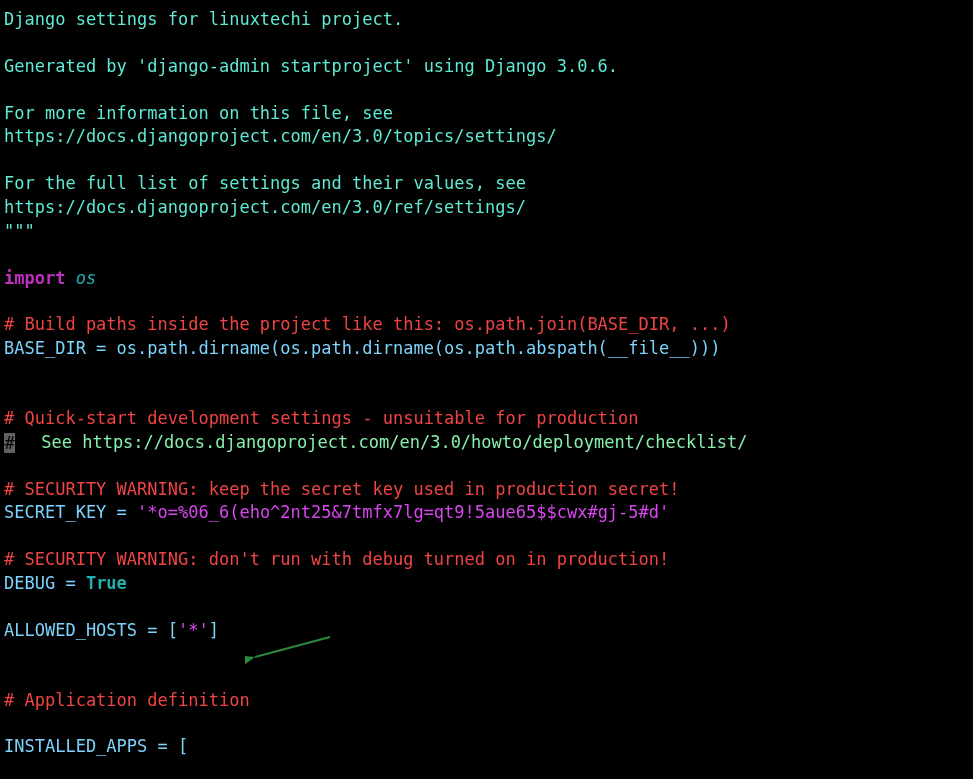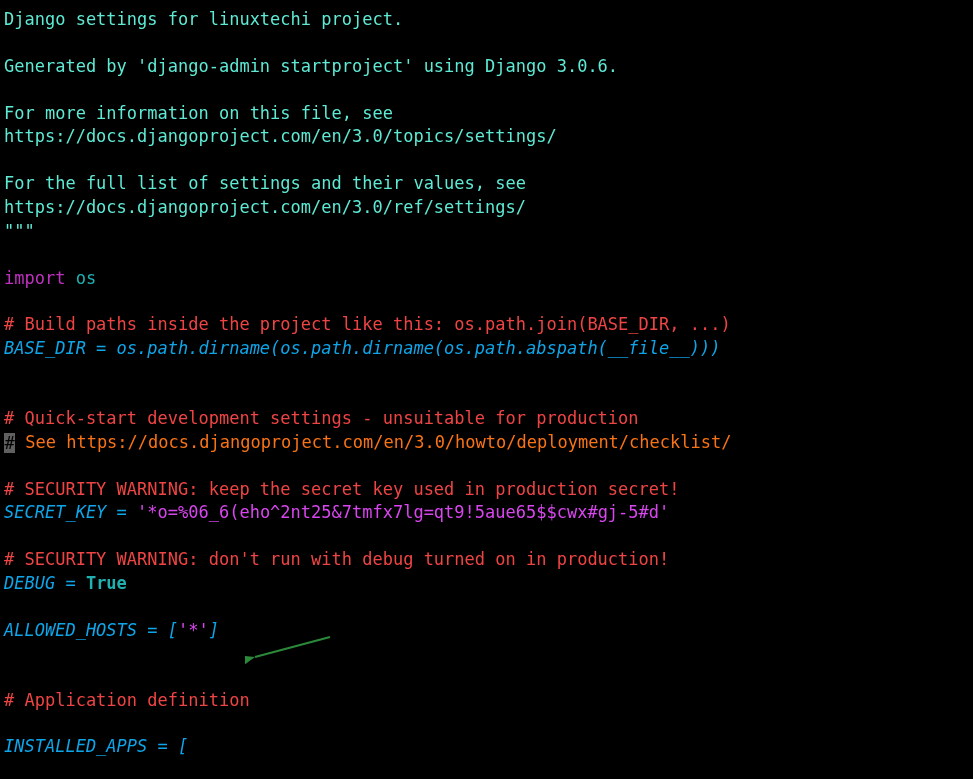--- a/index.html
+++ b/index.html
@@ -21,36 +21,38 @@
     }
     .line {
       white-space: pre;
       min-height: 23px;
     }
     .docstring {
       color: #5eead4;
     }
     .keyword {
       color: #c030c0;
+      font-weight: bold;
     }
     .import-name {
       color: #20b0b0;
+      font-style: italic;
     }
     .comment {
       color: #ef4444;
     }
     .comment-dark {
-      color: #f97316;
+      color: #86efac;
+      margin-left: 16px;
     }
     .string {
       color: #d946ef;
     }
     .identifier {
-      color: #0ea5e9;
-      font-style: italic;
+      color: #7dd3fc;
     }
     .bool {
       color: #20b0b0;
       font-weight: bold;
     }
     .cursor-box {
       background-color: #606060;
       color: #000000;
       display: inline-block;
       width: 11px;

